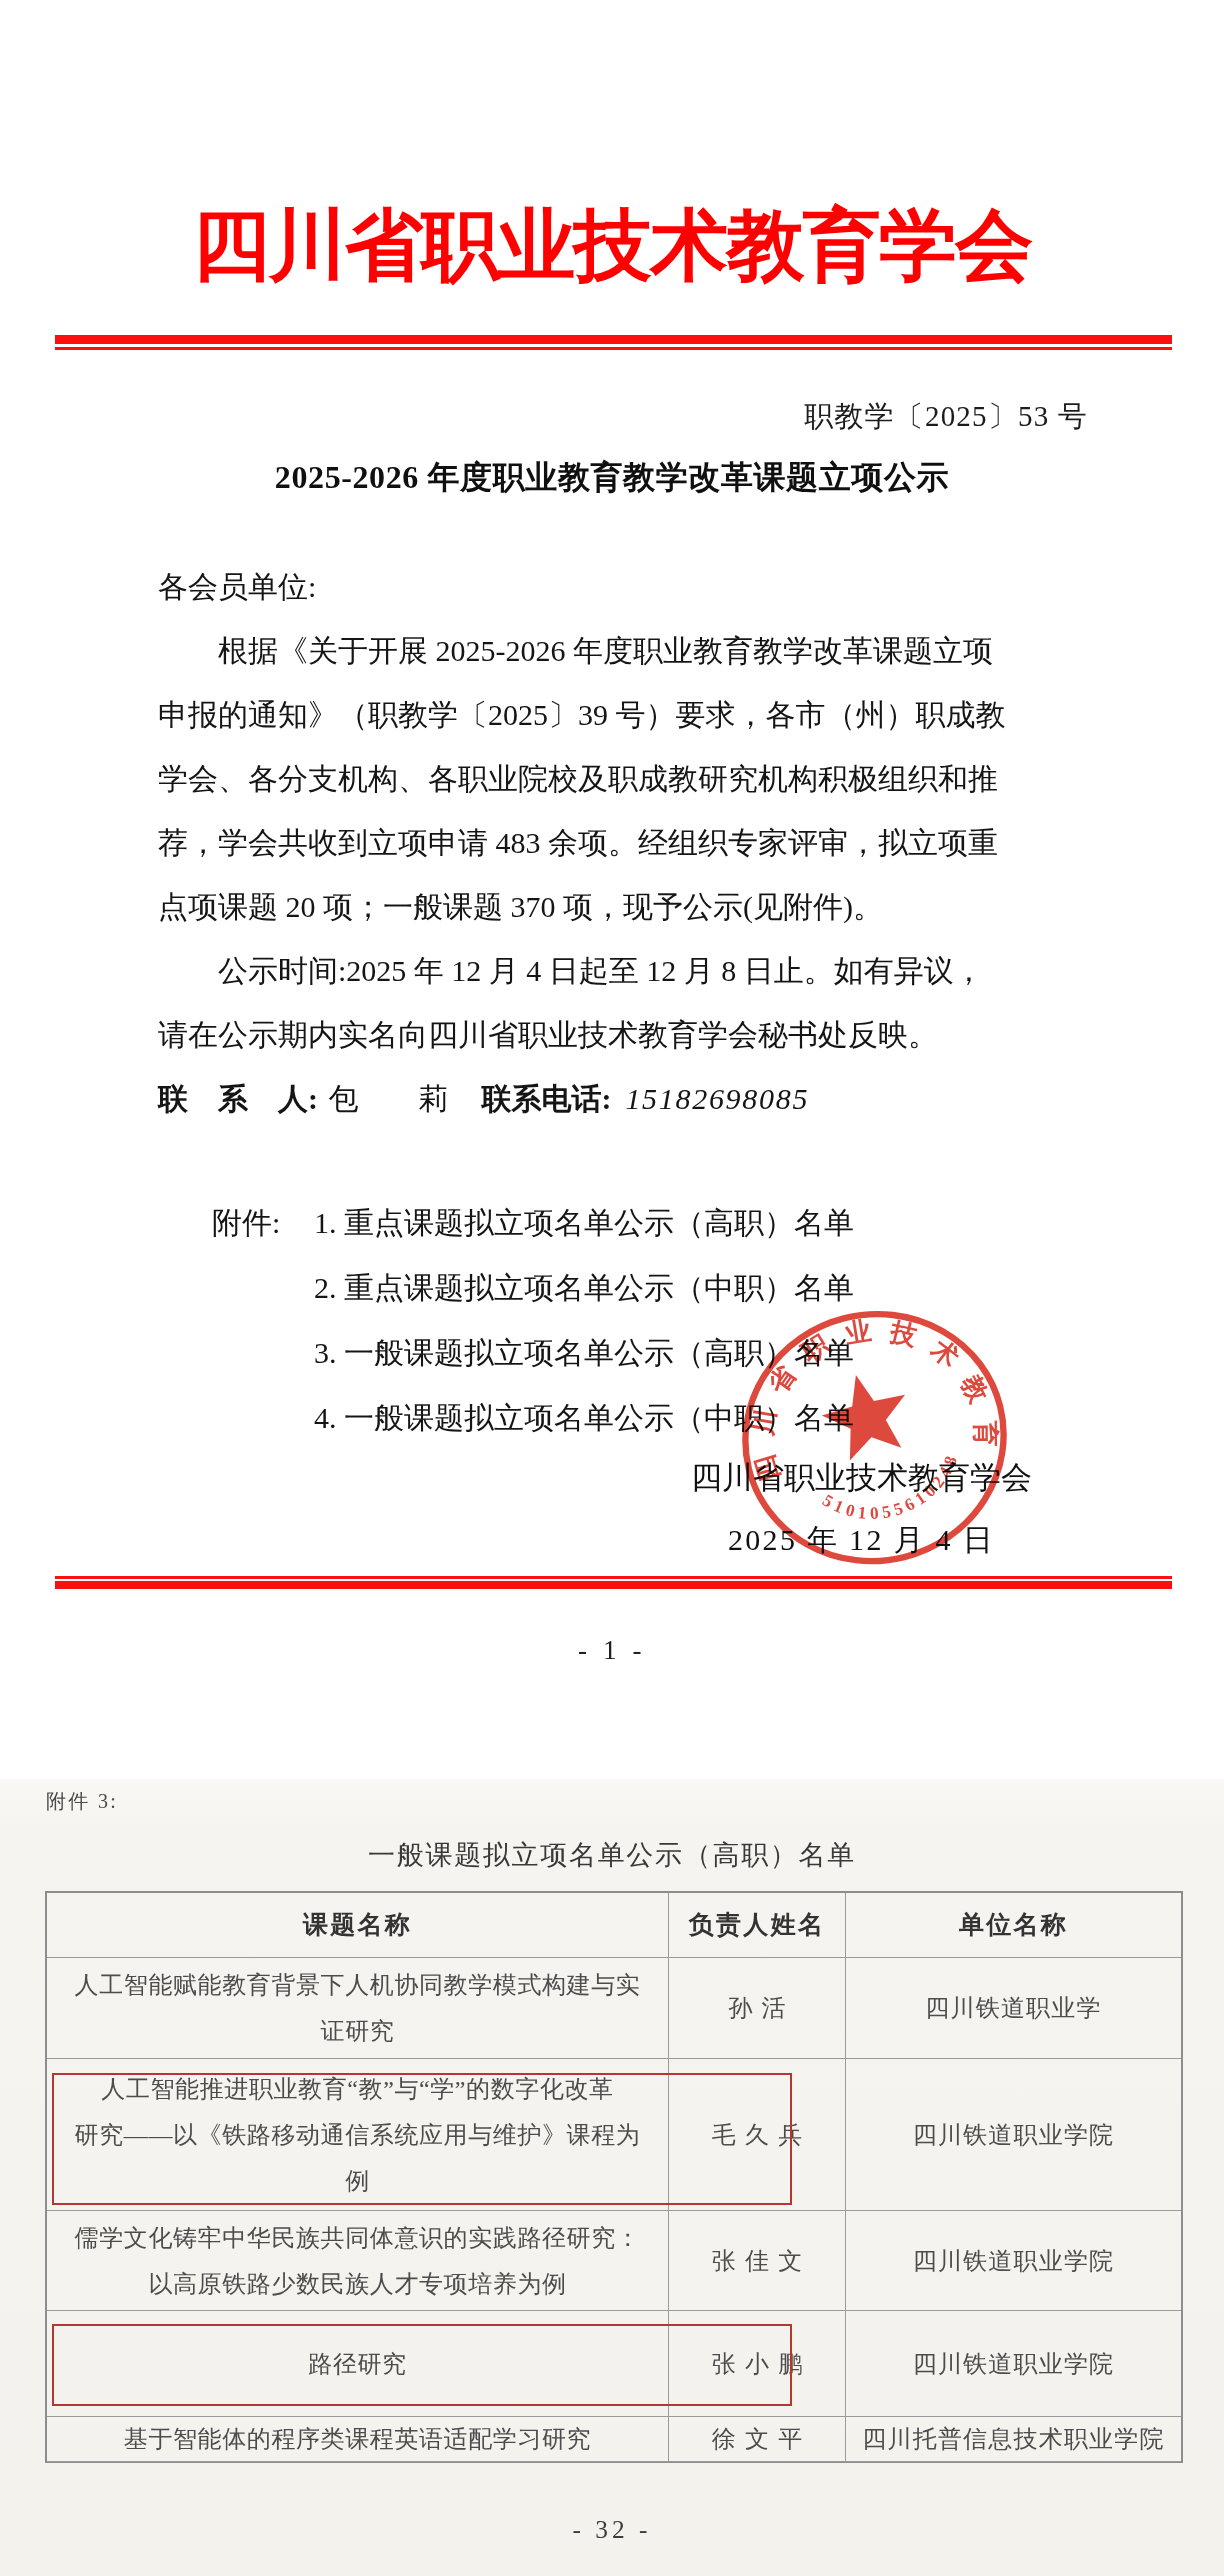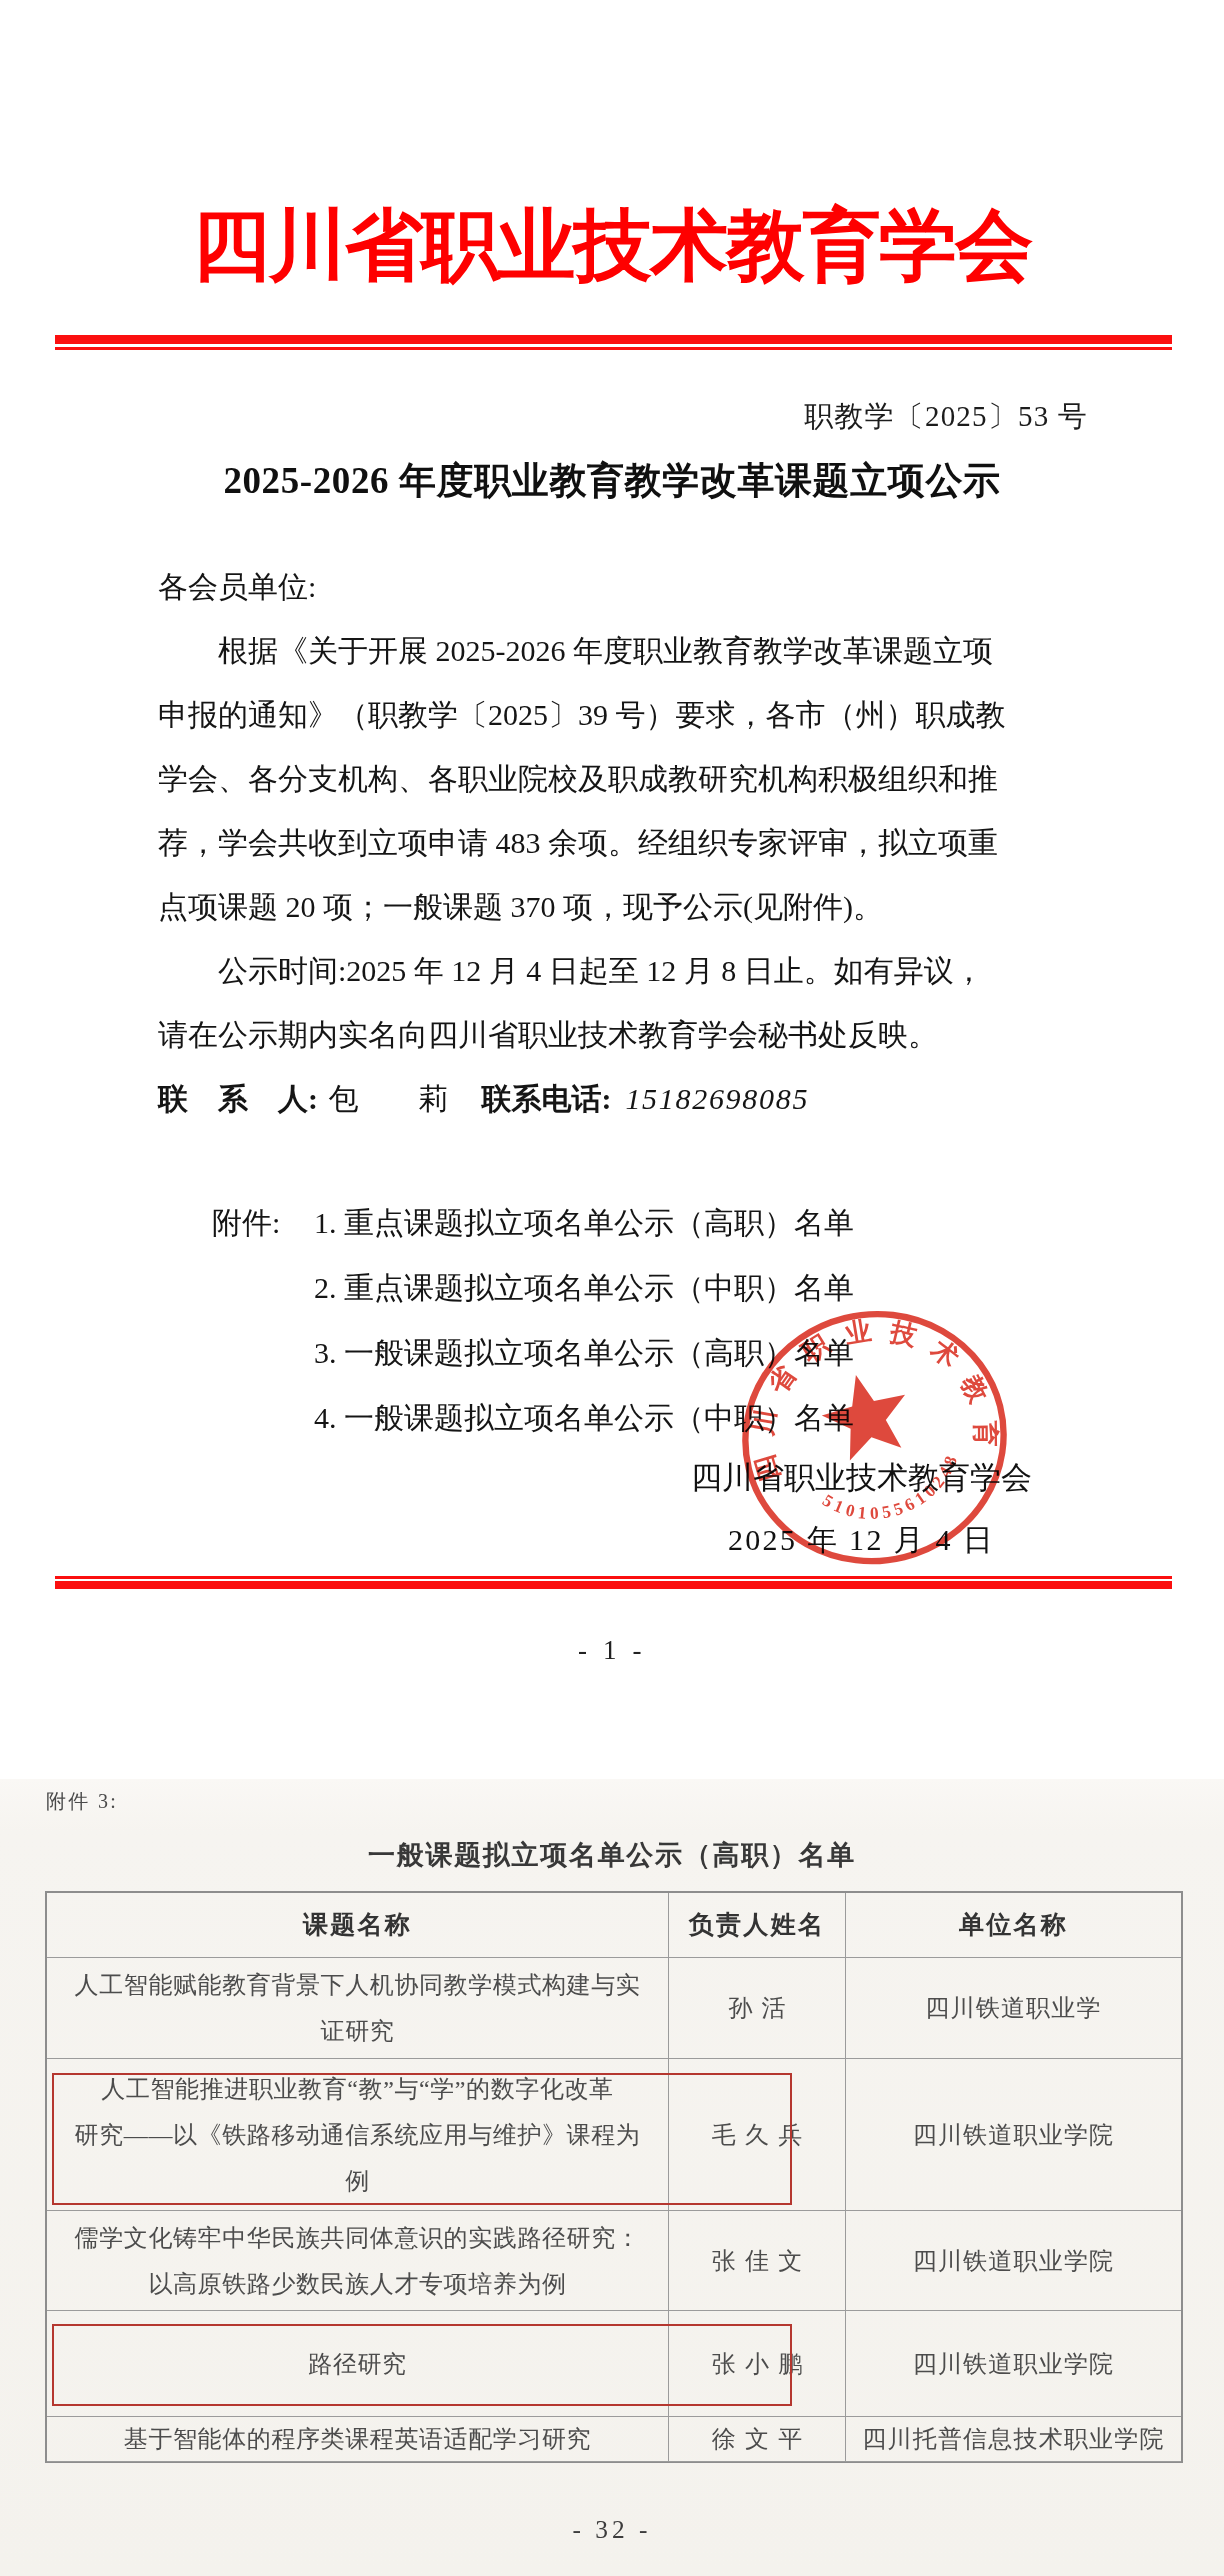--- a/index.html
+++ b/index.html
@@ -18,21 +18,21 @@
   }
   .rule{left:55px;width:1117px;background:#fb0f0f;}
   .rule-thick-top{top:335px;height:8.7px;}
   .rule-thin-top{top:347px;height:2.9px;}
   .doc-number{
     top:368px;left:158px;width:930px;text-align:right;
     font-size:29px;letter-spacing:1.2px;color:#1c1c1c;margin-top:29px;
   }
   .doc-heading{
     top:456px;left:0;width:1224px;text-align:center;
-    font-size:37px;font-weight:700;letter-spacing:0.6px;color:#101010;
+    font-size:32px;font-weight:700;letter-spacing:0.6px;color:#101010;
   }
   .body-block{top:555px;left:158px;width:941px;font-size:30px;color:#151515;}
   .body-line{height:64px;line-height:64px;white-space:nowrap;}
   .contact-line{height:64px;line-height:64px;white-space:nowrap;}
   .contact-line .lbl{font-weight:700;}
   .contact-line .person{margin:0 33px 0 10.4px;}
   .contact-line .phone{margin-left:14px;letter-spacing:1.7px;font-style:italic;}
   .attach-block{top:1190px;left:212px;font-size:30px;color:#151515;}
   .attach-row{display:flex;height:65px;line-height:65px;white-space:nowrap;}
   .attach-label{width:102px;}
@@ -49,21 +49,21 @@
     opacity:.92;mix-blend-mode:multiply;}
 
   
   .page2-bg{
     top:1779px;left:0;width:1224px;height:797px;
     background:linear-gradient(180deg,#faf8f5 0px,#f6f4f0 52px,#f4f2ed 100%);
   }
   .attach3-label{top:1788px;left:46px;font-size:20px;color:#4a4a4a;letter-spacing:2.3px;}
   .table-title{
     top:1837px;left:0;width:1224px;text-align:center;
-    font-size:27px;font-weight:700;color:#383838;letter-spacing:1.7px;
+    font-size:27px;font-weight:400;color:#383838;letter-spacing:1.7px;
   }
   .grid{top:1891px;left:45px;width:1138px;height:572px;
     border:2.3px solid #8d8d8d;box-sizing:border-box;background:transparent;}
   .grid-row{display:flex;box-sizing:border-box;border-bottom:1.7px solid #9b9b9b;}
   .grid-row:last-child{border-bottom:none;}
   .cell{box-sizing:border-box;display:flex;flex-direction:column;
     align-items:center;justify-content:center;
     font-size:24px;color:#4c4c4c;letter-spacing:0.6px;}
   .c-title{width:622px;border-right:1.7px solid #9b9b9b;padding:0 8px;}
   .c-leader{width:177px;border-right:1.7px solid #9b9b9b;letter-spacing:9.2px;text-indent:9.2px;}

